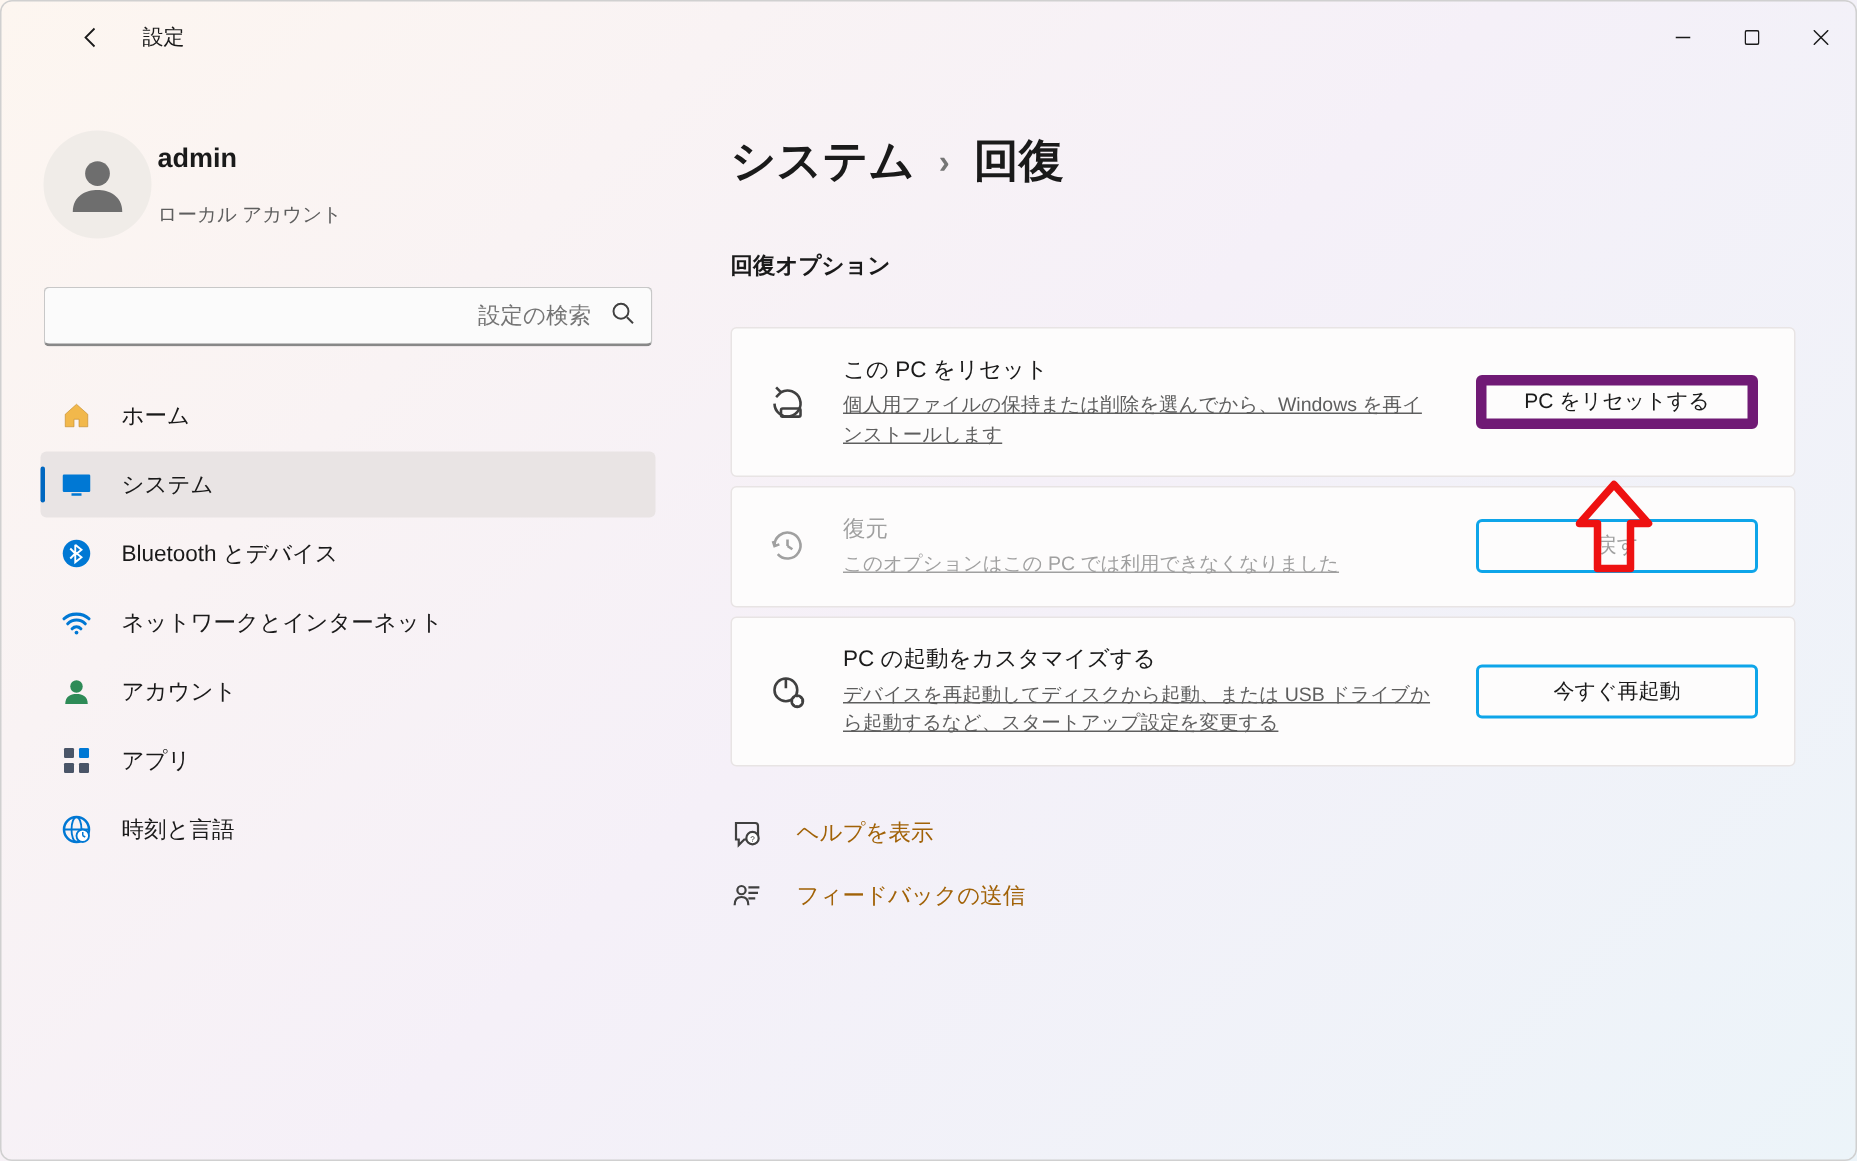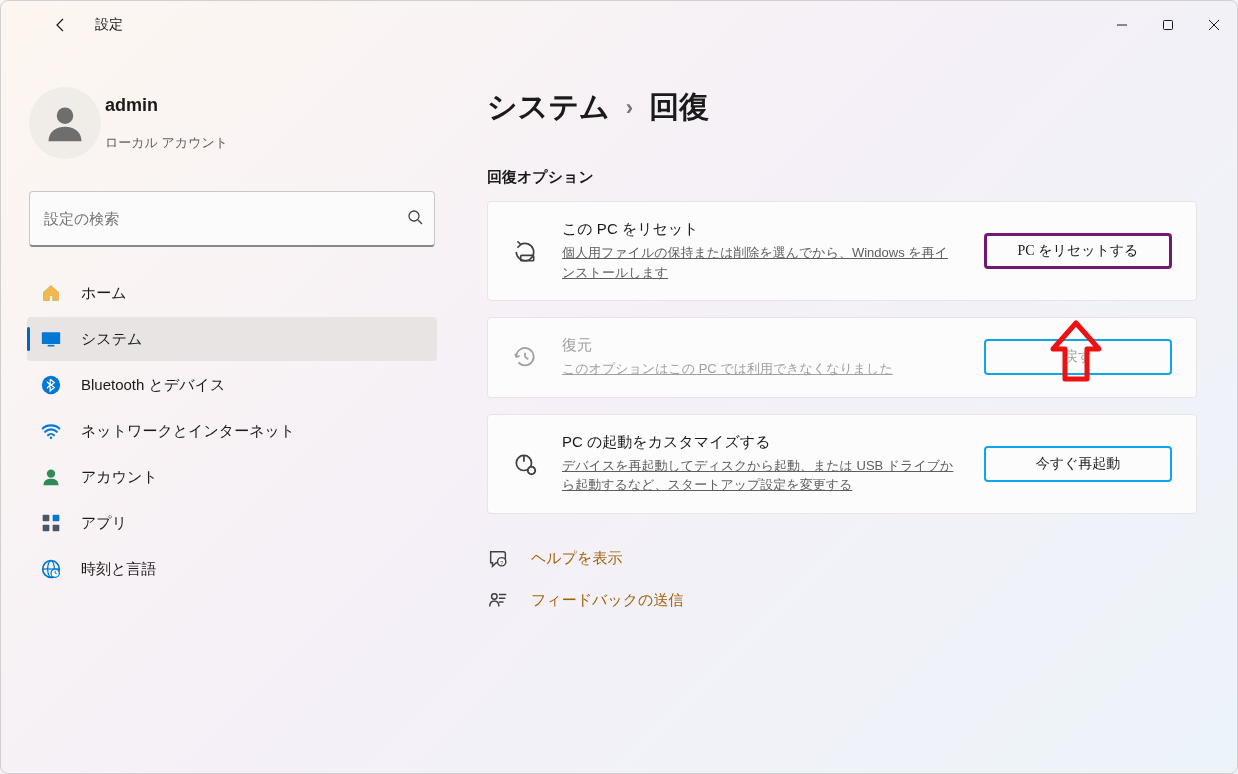--- a/index.html
+++ b/index.html
@@ -16,43 +16,43 @@
 .body-row { display: flex; height: calc(100% - 48px); }
 
 .sidebar { width: 450px; padding: 0 8px 0 20px; }
 .profile { display: flex; align-items: center; gap: 4px; padding: 38px 0 32px 8px; }
 .avatar { width: 72px; height: 72px; border-radius: 50%; background: #f0ece8; display: flex; align-items: center; justify-content: center; }
 .avatar svg { width: 44px; height: 44px; fill: #6e6e6e; }
 .profile-name { font-size: 18px; font-weight: 600; color: #1a1a1a; }
 .profile-sub { font-size: 13px; color: #5e5e5e; margin-top: 18px; }
 
 .search-wrap { position: relative; margin: 0 8px 24px 8px; }
-.search-input { width: 100%; height: 56px; border: 1px solid #c8c8c8; border-bottom: 2px solid #888; border-radius: 4px; background: #fbfbfb; padding: 0 40px 0 14px; font-size: 15px; outline: none; }
+.search-input { width: 100%; height: 40px; border: 1px solid #c8c8c8; border-bottom: 2px solid #888; border-radius: 4px; background: #fbfbfb; padding: 0 40px 0 14px; font-size: 15px; outline: none; text-align: right; }
 .search-icon { position: absolute; right: 12px; top: 50%; transform: translateY(-50%); }
 
 .nav { display: flex; flex-direction: column; gap: 2px; padding: 0 6px; }
 .nav-item { height: 44px; display: flex; align-items: center; gap: 20px; padding: 0 14px; border-radius: 4px; cursor: pointer; font-size: 15px; color: #1a1a1a; position: relative; }
 .nav-item.active { background: #e9e4e4; }
 .nav-item.active::before { content: ""; position: absolute; left: 0; top: 10px; bottom: 10px; width: 3px; background: #0067c0; border-radius: 2px; }
 .nav-icon { width: 20px; height: 20px; display: flex; align-items: center; justify-content: center; }
 
 .main { flex: 1; padding: 38px 40px 0 36px; overflow-y: auto; }
 .breadcrumb { display: flex; align-items: center; gap: 16px; font-size: 30px; font-weight: 600; color: #1a1a1a; margin-bottom: 40px; }
 .breadcrumb .chev { color: #767676; font-size: 22px; }
 .bc-item { cursor: pointer; }
 
-.section-title { font-size: 15px; font-weight: 600; color: #1a1a1a; margin-bottom: 14px; }
-
-.card { background: #fdfcfc; border: 1px solid #e8e4e4; border-radius: 4px; padding: 18px 24px; display: flex; align-items: center; gap: 24px; margin-bottom: 16px; }
+.section-title { font-size: 15px; font-weight: 600; color: #1a1a1a; margin-bottom: 31px; }
+
+.card { background: #fdfcfc; border: 1px solid #e8e4e4; border-radius: 4px; padding: 18px 24px; display: flex; align-items: center; gap: 24px; margin-bottom: 6px; }
 .card-icon { width: 26px; display: flex; align-items: center; justify-content: center; color: #404040; }
 .card-content { flex: 1; }
 .card-title { font-size: 15px; color: #1a1a1a; margin-bottom: 4px; }
 .card-desc { font-size: 13px; color: #5e5e5e; line-height: 1.5; max-width: 400px; text-decoration: underline; }
 .card-btn { min-width: 188px; height: 36px; background: #fdfcfc; border: 2px solid #0ea5e9; border-radius: 4px; display: flex; align-items: center; justify-content: center; font-size: 14px; color: #1a1a1a; cursor: pointer; }
-.card-btn.highlight { border: 3px solid #701a75; font-family: Liberation Serif, serif; }
+.card-btn.highlight { border: 7px solid #701a75; }
 .card.disabled .card-title, .card.disabled .card-desc, .card.disabled .card-icon { color: #a0a0a0; }
 .card.disabled .card-btn { color: #a0a0a0; cursor: default; }
 
 .links { margin-top: 34px; display: flex; flex-direction: column; gap: 20px; }
 .link-row { display: flex; align-items: center; gap: 22px; }
 .link-row a { color: #a16207; font-size: 15px; text-decoration: none; cursor: pointer; }
 .link-icon { width: 22px; display: flex; justify-content: center; color: #404040; }
 
 .arrow-annot { position: absolute; left: 1046px; top: 318px; }
 .arrow-annot svg { width: 58px; height: 66px; }

